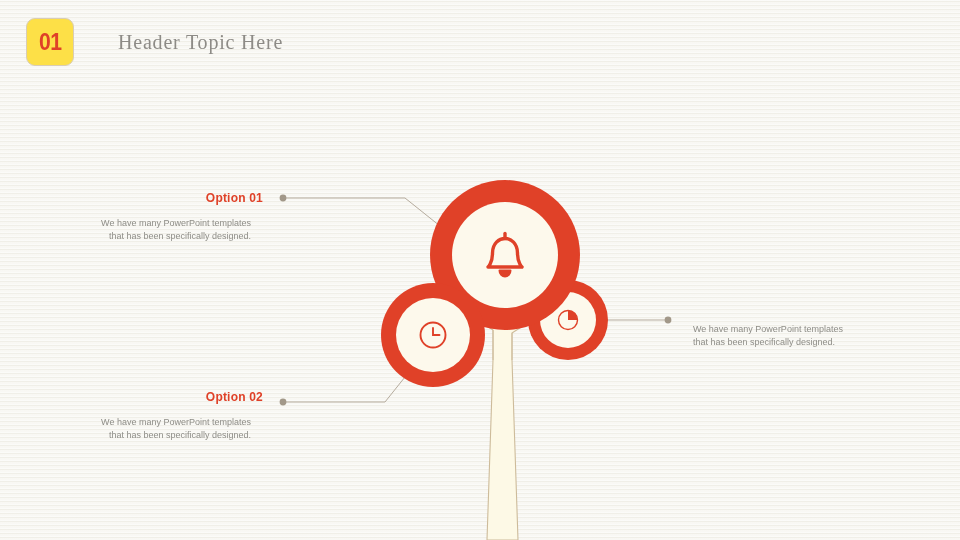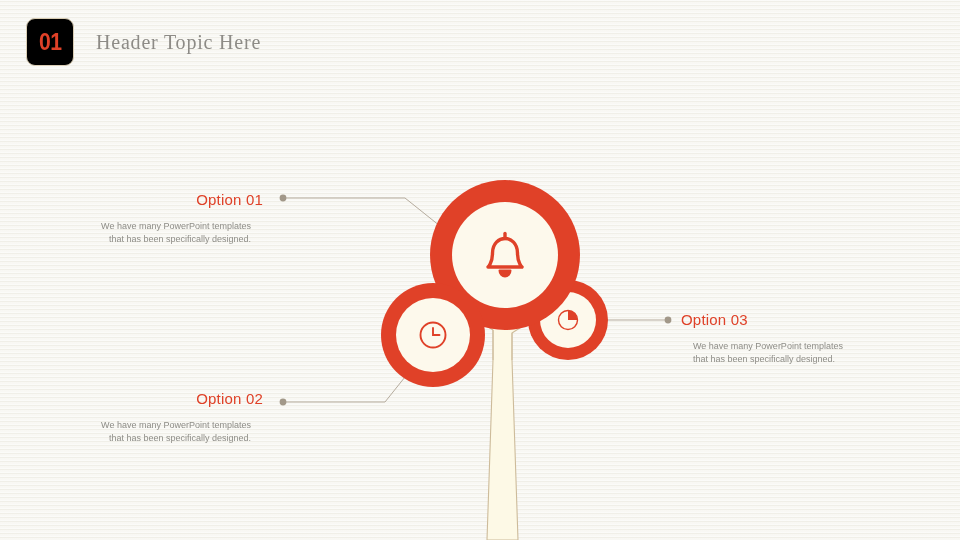--- a/index.html
+++ b/index.html
@@ -23,44 +23,44 @@
       rgba(255,255,255,0.20) 4px);
     pointer-events:none;
   }
   #stage{position:absolute;inset:0;}
 
   
   .header{position:absolute;left:26px;top:18px;display:flex;align-items:center;}
   .badge{
     width:48px;height:48px;border-radius:9px;
     border:1px solid #d9cdb4;
-    background:#000000;
+    background:#fde047;
     display:flex;align-items:center;justify-content:center;
     box-sizing:border-box;
   }
   .badge-num{
     color:#df4128;font-weight:bold;font-size:23px;
     letter-spacing:-0.5px;
     font-family:"Liberation Sans", sans-serif;
     transform:scaleX(0.92);
   }
   .header-title{
-    margin-left:22px;
+    margin-left:44px;
     font-family:"Liberation Serif", serif;
     font-size:20px;color:#8d8b86;letter-spacing:0.8px;
     white-space:nowrap;
   }
 
   
   #graphic{position:absolute;left:0;top:0;width:960px;height:540px;}
 
   
   .opt{position:absolute;}
   .opt-title{
-    color:#df4128;font-weight:normal;font-size:15px;
+    color:#df4128;font-weight:bold;font-size:12px;
     margin:0 0 4px 0;letter-spacing:0.2px;
   }
   .opt-body{
     color:#8e8d87;font-size:9px;line-height:12.5px;margin:12px;
   }
   .opt.right-align{text-align:right;}
   .opt.left-align{text-align:left;}
 
   #opt1{left:88px;top:191px;width:175px;}
   #opt2{left:88px;top:390px;width:175px;}
@@ -140,17 +140,16 @@
     <p class="opt-title">Option 01</p>
     <p class="opt-body">We have many PowerPoint templates that has been specifically designed.</p>
   </div>
 
   <div class="opt right-align" id="opt2">
     <p class="opt-title">Option 02</p>
     <p class="opt-body">We have many PowerPoint templates that has been specifically designed.</p>
   </div>
 
   <div class="opt left-align" id="opt3">
-    <p class="opt-title">Option 03</p>
     <p class="opt-body">We have many PowerPoint templates that has been specifically designed.</p>
   </div>
 
 </div>
 
 </body></html>

